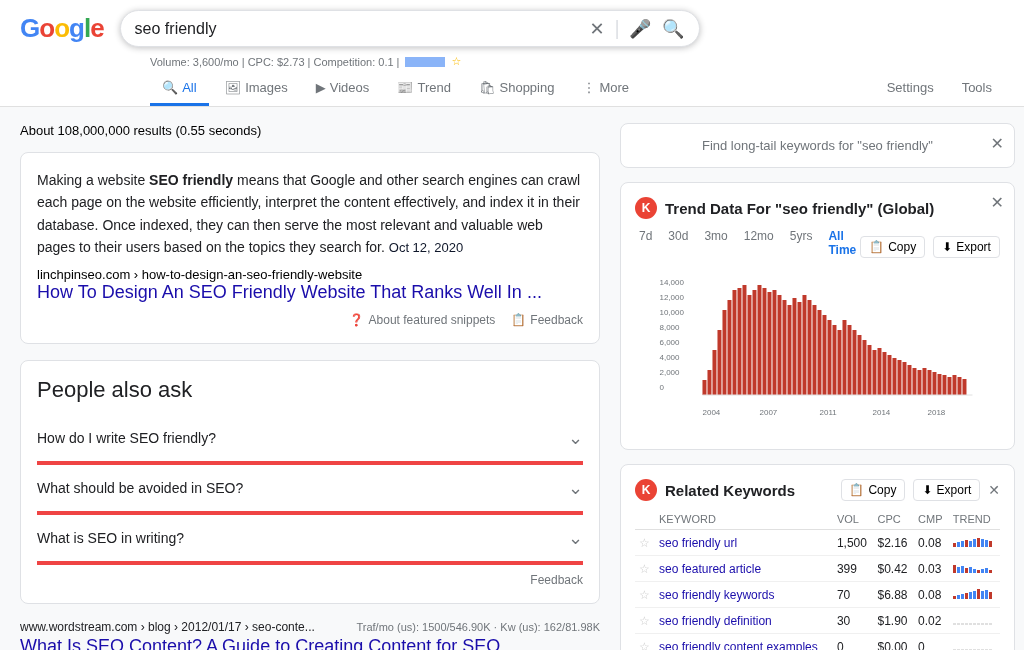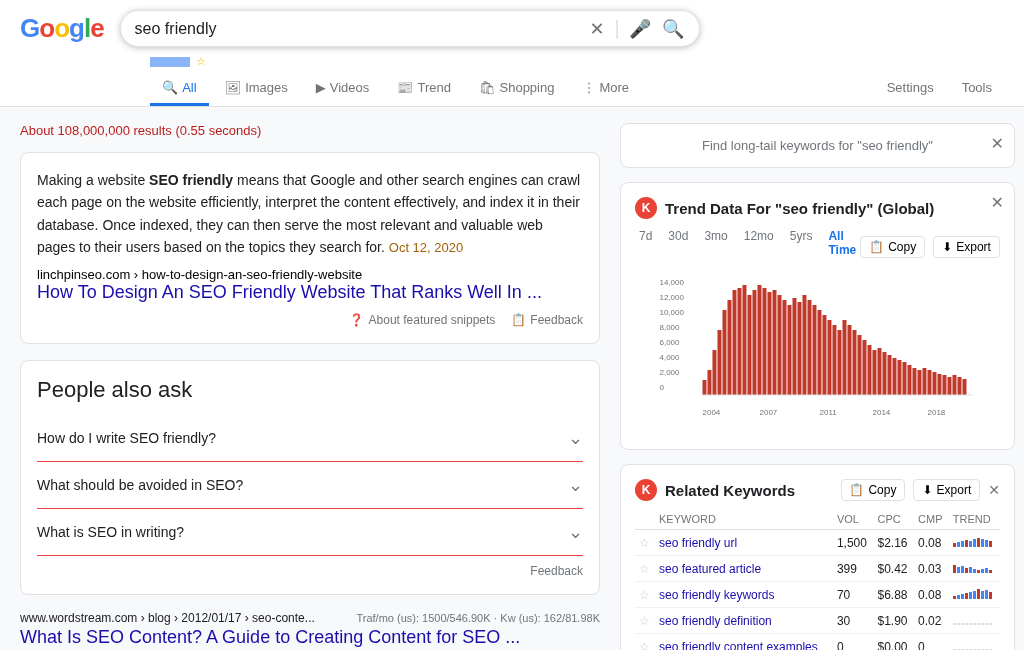--- a/index.html
+++ b/index.html
@@ -26,36 +26,36 @@
 
     .nav-tabs { display: flex; align-items: center; gap: 4px; padding-left: 130px; }
     .nav-tab { display: flex; align-items: center; gap: 4px; padding: 8px 12px; color: #70757a; font-size: 13px; cursor: pointer; border-bottom: 3px solid transparent; text-decoration: none; }
     .nav-tab.active { color: #1a73e8; border-bottom: 3px solid #1a73e8; }
 
     
     #main { display: flex; gap: 20px; padding: 16px 20px; max-width: 1024px; }
     #left-col { flex: 0 0 580px; }
     #right-col { flex: 1; display: flex; flex-direction: column; gap: 14px; }
 
-    .results-count { font-size: 13px; color: #b91c1c; margin-bottom: 14px; }
+    .results-count { font-size: 13px; color: #000000; margin-bottom: 14px; }
 
     
     .featured-snippet { border: 1px solid #dfe1e5; border-radius: 8px; padding: 16px; background: #fff; margin-bottom: 16px; }
     .snippet-text { font-size: 14px; line-height: 1.6; color: #202124; }
     .snippet-text strong { font-weight: bold; }
-    .snippet-date { color: #a16207; font-size: 13px; }
+    .snippet-date { color: #0f172a; font-size: 13px; }
     .snippet-link { font-size: 13px; color: #000000; margin-top: 8px; display: block; }
     .snippet-title { color: #1a0dab; font-size: 18px; font-weight: normal; margin-top: 4px; cursor: pointer; }
     .snippet-footer { display: flex; align-items: center; justify-content: flex-end; gap: 16px; margin-top: 10px; font-size: 12px; color: #70757a; }
     .snippet-footer-link { display: flex; align-items: center; gap: 4px; cursor: pointer; }
 
     
     .paa-box { border: 1px solid #dfe1e5; border-radius: 8px; background: #fff; margin-bottom: 16px; padding: 16px; }
     .paa-title { font-size: 22px; font-weight: normal; margin-bottom: 12px; }
-    .paa-item { display: flex; justify-content: space-between; align-items: center; padding: 12px 0; border-bottom: 1px solid #ef4444; cursor: pointer; font-size: 14px; }
+    .paa-item { display: flex; justify-content: space-between; align-items: center; padding: 12px 0; border-bottom: 4px solid #ef4444; cursor: pointer; font-size: 14px; }
     .paa-item:last-child { border-bottom: none; }
     .paa-chevron { color: #70757a; font-size: 18px; }
     .paa-feedback { display: flex; justify-content: flex-end; font-size: 12px; color: #70757a; margin-top: 8px; cursor: pointer; }
 
     
     .search-result { margin-bottom: 20px; }
     .result-url-row { display: flex; align-items: center; justify-content: space-between; margin-bottom: 2px; }
     .result-url { font-size: 12px; color: #202124; }
     .result-trafimo { font-size: 11px; color: #70757a; margin-left: 10px; }
     .result-title { color: #1a0dab; font-size: 18px; font-weight: normal; cursor: pointer; display: block; margin-bottom: 4px; }
@@ -112,20 +112,21 @@
       <div class="search-bar-icons">
         <span class="search-icon-x">✕</span>
         <span style="color:#dfe1e5; font-size:20px;">|</span>
         <span class="search-icon-mic">🎤</span>
         <span class="search-icon-search">🔍</span>
       </div>
     </div>
   </div>
 
   <div class="volume-bar">
+    <span>Volume: 3,600/mo | CPC: $2.73 | Competition: 0.1 |</span>
     <span style="background:#8ab4f8; width:40px; height:10px; display:inline-block;"></span>
     <span class="star">☆</span>
   </div>
 
   <div class="nav-tabs">
     <a class="nav-tab active">
         <span style="color:#4285F4;">🔍</span>
         <span>All</span>
       </a>
     <a class="nav-tab">

